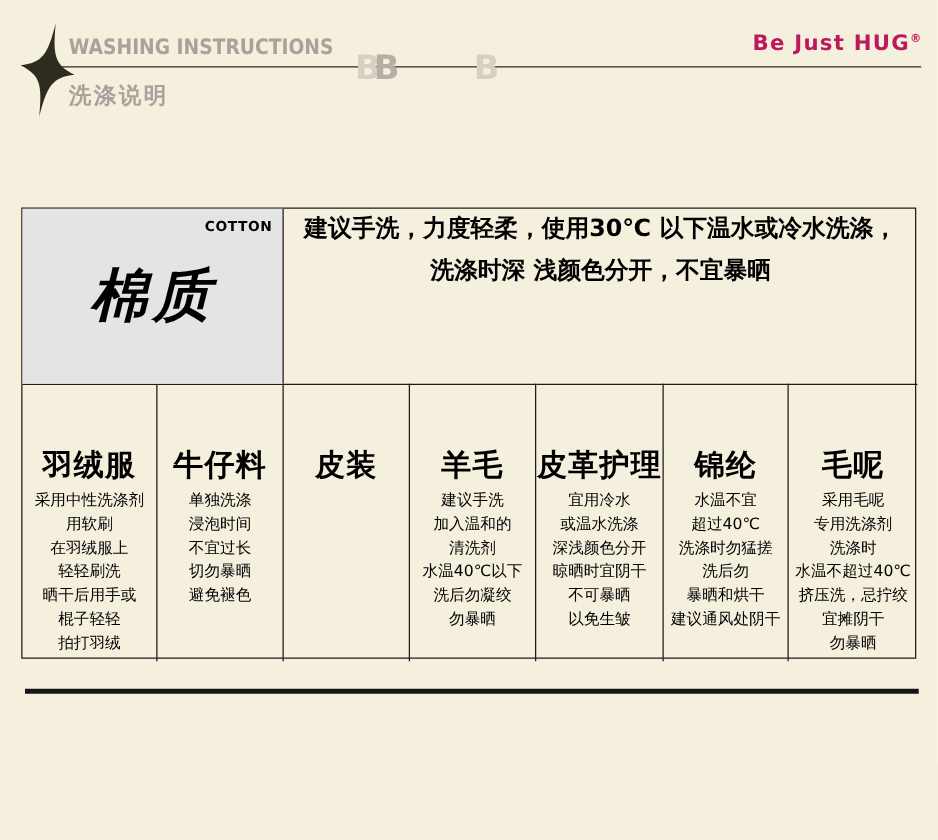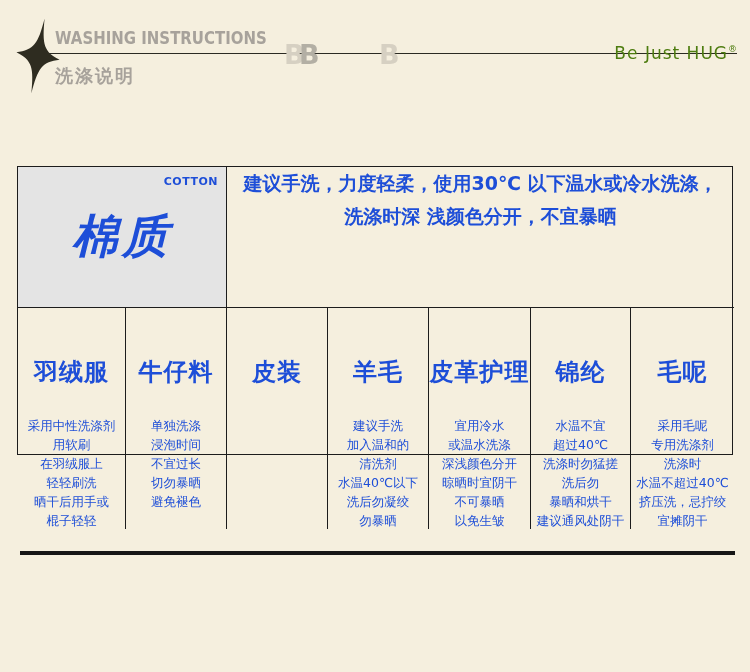--- a/index.html
+++ b/index.html
@@ -6,46 +6,46 @@
   html,body { width:750px; }
   body { font-family:"DejaVu Sans","Liberation Sans",sans-serif; }
   .page { position:relative; width:750px; height:672px; background:#f5efde; overflow:hidden; }
 
   
   .hdr-line { position:absolute; left:20px; top:53px; width:717px; height:1px; background:#2b2a22; }
   .sparkle { position:absolute; left:16px; top:18px; width:44px; height:76px; transform:rotate(10deg); }
   .title-en { position:absolute; left:55px; top:28px; font-size:17px; font-weight:bold;
               color:#a7a29b; letter-spacing:0px; transform:scaleX(.88); transform-origin:left top; white-space:nowrap; }
   .title-zh { position:absolute; left:55px; top:64px; font-size:18px; font-weight:bold; color:#a7a29b; letter-spacing:2px; }
-  .brand { position:absolute; right:12px; top:43px; font-size:17px; font-weight:400; color:#4d7c0f;
+  .brand { position:absolute; right:12px; top:25px; font-size:17px; font-weight:700; color:#be185d;
            letter-spacing:1px; white-space:nowrap; }
   .brand sup { font-size:9px; }
   .wm { position:absolute; top:41px; font-size:27px; font-weight:900; line-height:1; }
   .wm-1 { left:284px; color:#d6d0c2; }
   .wm-2 { left:299px; color:#b3afa4; }
   .wm-3 { left:379px; color:#d6d0c2; }
 
   
-  .care-table { position:absolute; left:17px; top:166px; width:716px; height:289px;
+  .care-table { position:absolute; left:17px; top:166px; width:716px; height:361px;
                 display:grid; grid-template-columns:108px 101px 101px 101px 102px 100px 103px;
-                grid-template-rows:140px 222px; border:1px solid #1c1c1c; color:#1d4ed8; }
+                grid-template-rows:140px 222px; border:1px solid #1c1c1c; color:#000000; }
   .cell { overflow:hidden; }
   .cotton-cell { grid-column:1 / 3; grid-row:1; background:#e4e4e4; border-right:1px solid #1c1c1c;
                  position:relative; display:flex; align-items:center; justify-content:center; }
   .cotton-en { position:absolute; top:8px; right:8px; font-size:11px; font-weight:bold; letter-spacing:.5px; }
   .cotton-zh { font-size:46px; font-weight:bold; letter-spacing:4px;font-style:italic; }
   .advice-cell { grid-column:3 / 8; grid-row:1; display:flex; flex-direction:column;
                  align-items:center; justify-content:flex-start; }
   .advice-line { font-size:19px; font-weight:600; line-height:33px; text-align:center; white-space:nowrap; }
 
   .fabric-col { grid-row:2; border-top:1px solid #1c1c1c; border-right:1px solid #1c1c1c;
                 padding-top:48px; text-align:center; }
   .fabric-col:last-child { border-right:none; }
   .fabric-name { font-size:24px; font-weight:bold; letter-spacing:1px; white-space:nowrap; }
-  .fabric-body { margin-top:28px; }
+  .fabric-body { margin-top:2px; }
   .care-line { font-size:12.5px; line-height:19px; white-space:nowrap; }
 
   .bottom-rule { position:absolute; left:20px; top:551px; width:715px; height:4px; background:#161616; }
 </style>
 </head>
 <body>
 
 <div class="page">
 
   <div class="hdr-line"></div>

